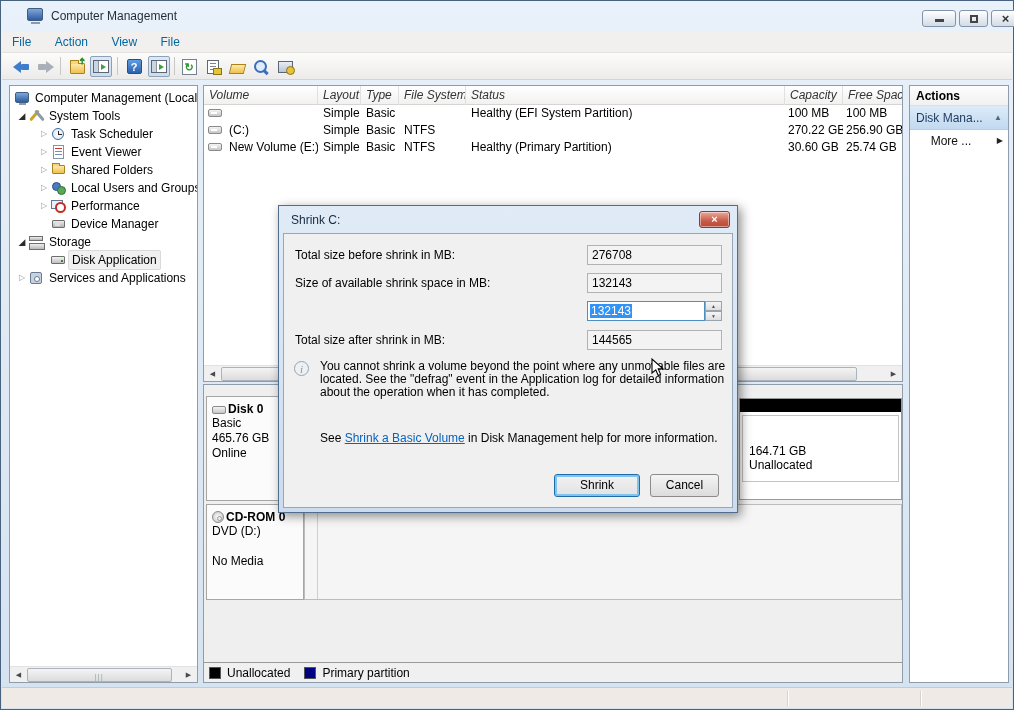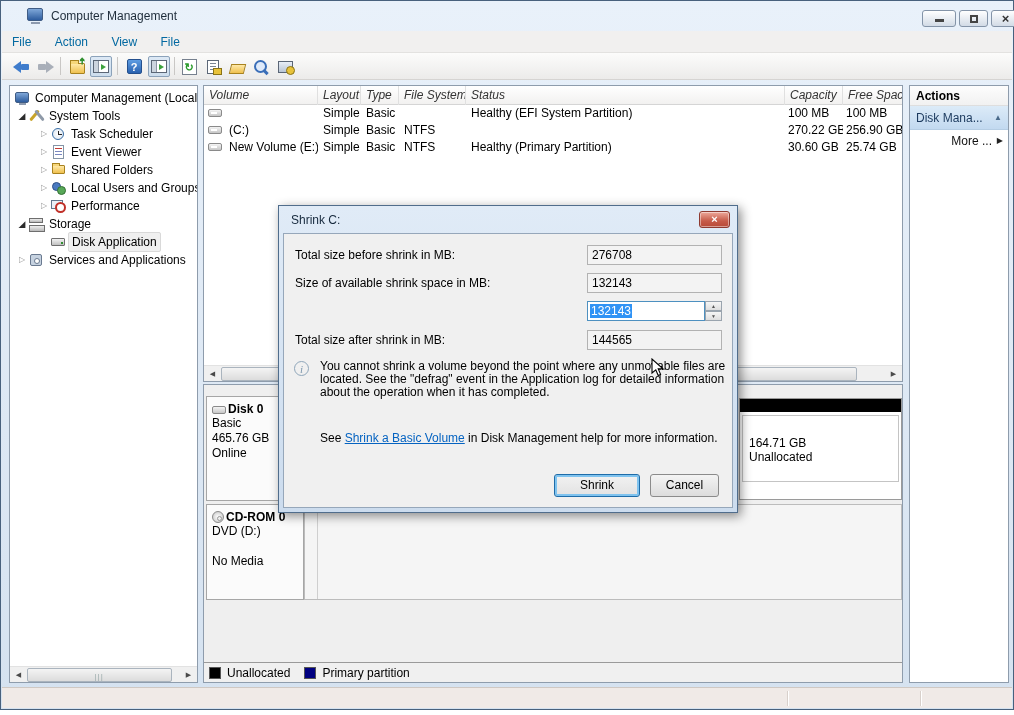--- a/index.html
+++ b/index.html
@@ -111,34 +111,34 @@
 
   
   .disk-label-box { position:absolute; left:2px; width:98px; background:#fbfbfb; border:1px solid #a6a6a6; padding:5px 4px 0 5px; }
   .disk-name { font-weight:bold; }
   .disk-line { line-height:15px; }
   .dsk-icon { position:relative; display:inline-block; width:14px; height:8px; background:linear-gradient(#f4f4f4,#c6c6c6); border:1px solid #8a8a8a; border-radius:2px; vertical-align:-1px; margin-right:2px; }
   .cd-icon { position:relative; display:inline-block; width:12px; height:12px; background:radial-gradient(#ffffff,#c2c2c2); border:1px solid #8a8a8a; border-radius:50%; vertical-align:-2px; margin-right:2px; }
   .cd-icon::before { content:""; position:absolute; left:4px; top:4px; width:3px; height:3px; background:#eee; border:1px solid #999; border-radius:50%; }
   .part-block { position:absolute; border:1px solid #9a9a9a; background:#fff; }
   .part-strip { position:absolute; left:0; right:0; top:0; height:13px; }
-  .part-inner { position:absolute; left:2px; right:2px; top:16px; bottom:17px; border:1px solid #c4c4c4; background:#fff; padding:20px 0 0 6px; }
+  .part-inner { position:absolute; left:2px; right:2px; top:16px; bottom:17px; border:1px solid #c4c4c4; background:#fff; padding:28px 0 0 6px; }
   .cd-track { position:absolute; background:#f5f5f5; border:1px solid #bcbcbc; }
   .cd-track::before { content:""; position:absolute; left:12px; top:0; bottom:0; width:1px; background:#cfcfcf; }
 
   #legend-bar { position:absolute; left:0; right:0; bottom:0; height:20px; background:#f0f0f0; border-top:1px solid #9a9a9a; display:flex; align-items:center; padding-left:5px; gap:6px; }
   .legend-swatch { width:12px; height:12px; border:1px solid #555; display:inline-block; }
   .legend-label { margin-right:8px; }
 
   
   #ap-header { height:20px; line-height:20px; font-weight:bold; padding-left:6px; background:linear-gradient(#fdfdfd,#f1f1f1); border-bottom:1px solid #dedede; }
   #ap-item { position:relative; height:24px; line-height:24px; padding-left:6px; color:#1c3a5e;
              background:linear-gradient(#dcebf8,#c2d9f0); border-bottom:1px solid #b5cde4; }
   #ap-item .chev { position:absolute; right:6px; top:0; color:#4a6a8a; font-size:8px; }
-  #ap-more { position:relative; height:22px; line-height:22px; text-align:right; padding-right:16px; color:#111; }
+  #ap-more { position:relative; height:22px; line-height:22px; text-align:center; padding-right:16px; color:#111; }
   #ap-more .chev { position:absolute; right:5px; top:0; color:#222; font-size:8px; }
 
   
   #statusbar { position:absolute; left:1px; right:1px; top:686px; height:21px; background:#f0eae7; border-top:1px solid #cfc8c3; }
   .sb-sep { position:absolute; top:3px; width:1px; height:15px; background:#d8d0cb; box-shadow:1px 0 0 #fff; }
 
   
   #dialog { position:absolute; left:277px; top:204px; width:460px; height:308px; z-index:10;
             background:linear-gradient(#e0ebf7,#ccdcee); border:1px solid #506d8c; box-shadow:3px 3px 10px rgba(0,0,0,0.45); }
   #dlg-title { position:absolute; left:0; top:0; right:0; height:27px; }
@@ -272,20 +272,27 @@
           </span>
         <span class="tree-label">Local Users and Groups</span>
       </div>
       <div class="tree-row tree-indent2">
         <span class="expander exp-closed">▷</span>
         <span class="ti">
             <i class="i-perf"></i>
           </span>
         <span class="tree-label">Performance</span>
       </div>
+      <div class="tree-row tree-indent2">
+        <span class="expander"></span>
+        <span class="ti">
+            <i class="i-device"></i>
+          </span>
+        <span class="tree-label">Device Manager</span>
+      </div>
       <div class="tree-row tree-indent1">
         <span class="expander exp-open">◢</span>
         <span class="ti">
             <i class="i-storage"></i>
           </span>
         <span class="tree-label">Storage</span>
       </div>
       <div class="tree-row tree-indent2">
         <span class="expander"></span>
         <span class="ti">

